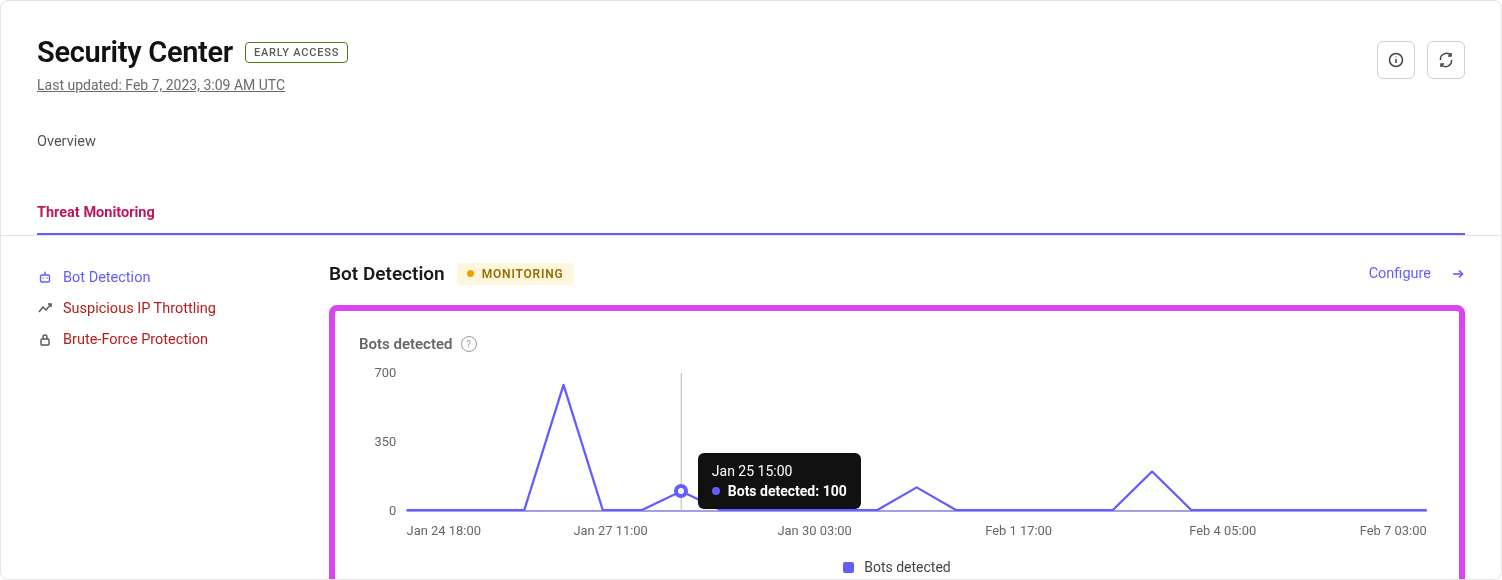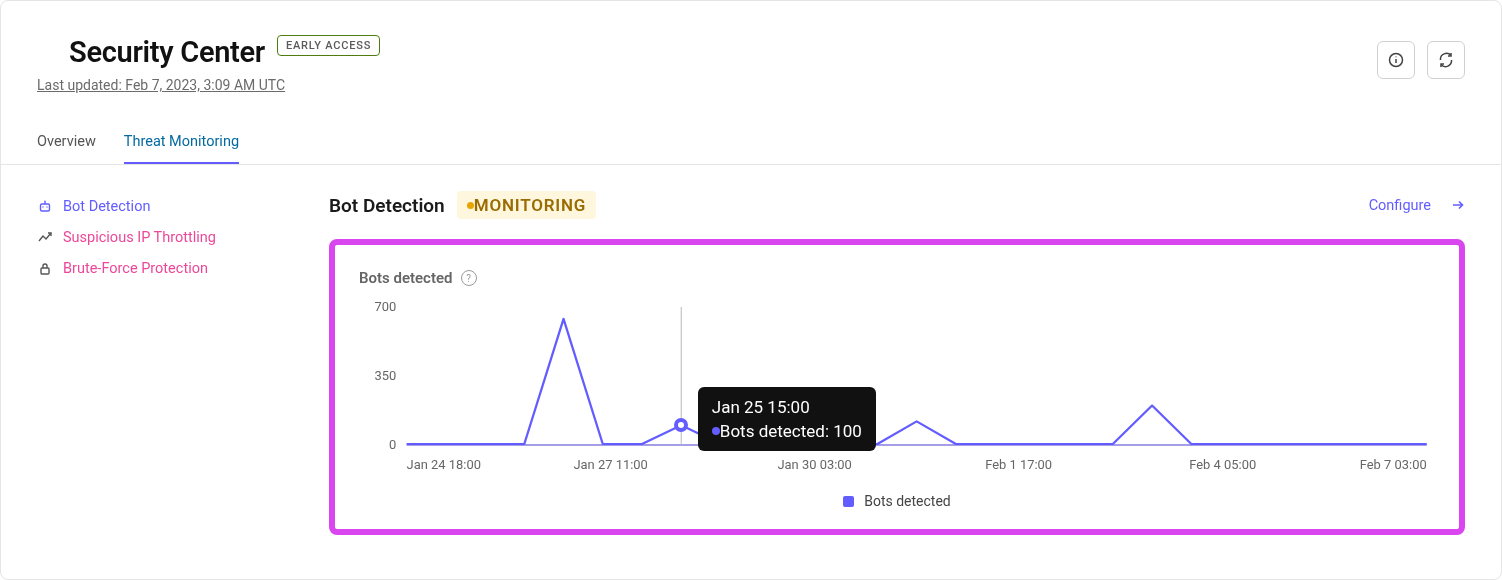--- a/index.html
+++ b/index.html
@@ -13,68 +13,69 @@
     border-radius: 8px;
     position: relative;
   }
   .header {
     padding: 34px 36px 0 36px;
     display: flex;
     justify-content: space-between;
     align-items: flex-start;
   }
   .header-left { display: flex; flex-direction: column; }
-  .title-row { display: flex; align-items: flex-start; gap: 12px; margin-left: 32px; }
+  .title-row { display: flex; align-items: center; gap: 12px; }
   .page-title { font-size: 29px; font-weight: 600; letter-spacing: -0.3px; color:#111; }
   .badge-early {
     font-size: 11px; letter-spacing: 0.8px; font-weight: 500;
     border: 1px solid #4d7c0f; border-radius: 4px; padding: 3px 8px; color: #5a5a5a;
   }
   .last-updated { color: #6b6b6b; font-size: 14px; margin-top: 8px; text-decoration: underline; }
   .header-right { display: flex; gap: 12px; margin-top: 6px; }
   .icon-btn {
     width: 38px; height: 38px; border: 1px solid #d0d0d0; border-radius: 6px;
     display: flex; align-items: center; justify-content: center; cursor: pointer;
     background:#fff;
   }
   .tabs {
     display: flex; gap: 28px; padding: 0 36px; margin-top: 28px;
     border-bottom: 1px solid #e5e5e5;
+    flex-direction: column;
   }
   .tab {
     padding: 12px 0; font-size: 14.5px; color: #555; cursor: pointer;
     border-bottom: 2px solid transparent;
   }
-  .tab.active { color: #0369a1; border-bottom-color: #635dff; font-weight: 400; }
+  .tab.active { color: #be185d; border-bottom-color: #635dff; font-weight: 700; }
 
   .body {
     display: flex; padding: 26px 36px 0 36px; gap: 24px;
   }
   .sidebar { width: 268px; flex-shrink: 0; }
   .sidebar-head {
     font-size: 12.5px; letter-spacing: 0.6px; font-weight: 600; color: #2a2a2a;
     margin-bottom: 10px;
   }
   .side-item {
     display: flex; align-items: center; gap: 10px; padding: 7px 0;
-    font-size: 14.5px; color: #ec4899; cursor: pointer;
+    font-size: 14.5px; color: #b91c1c; cursor: pointer;
   }
   .side-item.active { color: #635dff; }
   .side-item .si-icon { width: 16px; display:flex; justify-content:center; }
 
   .main { flex: 1; }
   .section-header {
     display: flex; align-items: center; justify-content: space-between;
     margin-bottom: 20px;
   }
   .section-left { display: flex; align-items: center; gap: 12px; }
   .section-title { font-size: 19px; font-weight: 600; color:#1a1a1a; }
   .status-chip {
-    display: inline-flex; align-items: center; 
-    background: #fff6de; color: #9a6b00; font-size: 17px; letter-spacing: 0.8px;
+    display: inline-flex; align-items: center; gap: 8px;
+    background: #fff6de; color: #9a6b00; font-size: 12px; letter-spacing: 0.8px;
     font-weight: 600; padding: 4px 10px; border-radius: 4px; justify-content: space-between;
   }
   .status-dot { width: 7px; height: 7px; border-radius: 50%; background: #e8a500; }
   .configure-link {
     display: inline-flex; align-items: center; gap: 20px;
     color: #635dff; font-size: 14.5px; cursor: pointer;
   }
 
   .card {
     border: 6px solid #d946ef; border-radius: 8px;
@@ -85,23 +86,23 @@
   .help-icon {
     width: 16px; height: 16px; border: 1.5px solid #9a9a9a; border-radius: 50%;
     display:flex; align-items:center; justify-content:center; font-size:10px; color:#9a9a9a;
     cursor: pointer;
   }
 
   .chart-wrap { position: relative; }
   svg.chart { display:block; width: 100%; height: 180px; }
   .tooltip {
     position: absolute; background: #111; color: #fff; border-radius: 6px;
-    padding: 10px 14px; font-size: 17px; pointer-events: none;
-  }
-  .tooltip .tt-row { display:flex; align-items:center; gap:0; margin-top:4px; }
+    padding: 10px 14px; font-size: 14px; pointer-events: none;
+  }
+  .tooltip .tt-row { display:flex; align-items:center; gap:8px; margin-top:4px;font-weight:bold; }
   .tt-dot { width:8px; height:8px; border-radius:50%; background:#635dff; }
   .hover-point {
     position:absolute; width:14px; height:14px; border:4px solid #635dff;
     background:#fff; border-radius:50%; transform:translate(-50%,-50%);
   }
   .legend { display:flex; justify-content:center; align-items:center; gap:10px; margin-top:14px; font-size:14px; color:#444;}
   .legend-sq { width:11px; height:11px; background:#635dff; border-radius:2px; }
 </style>
 </head>
 <body>

